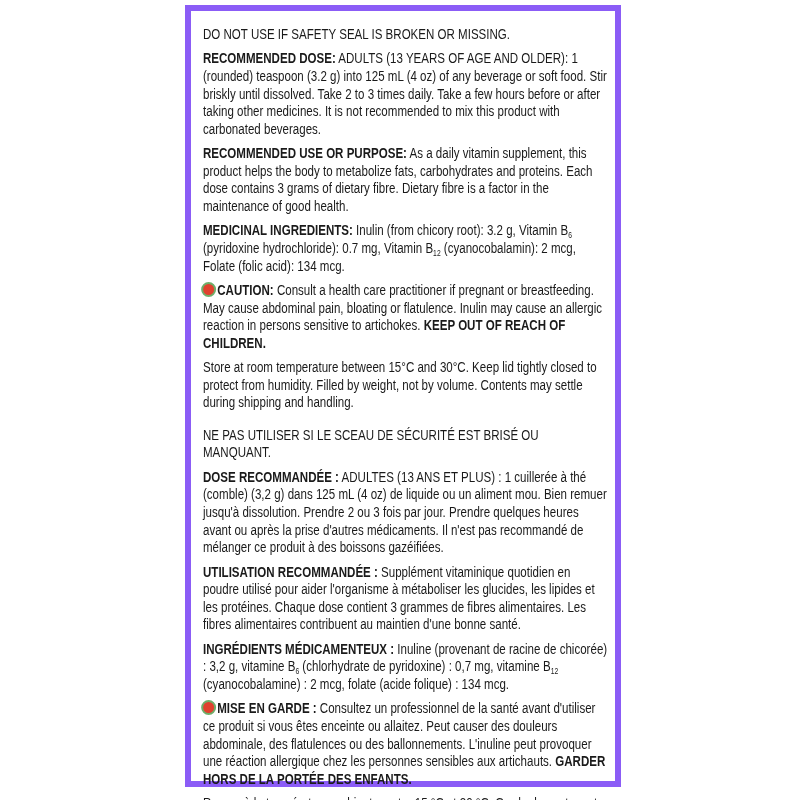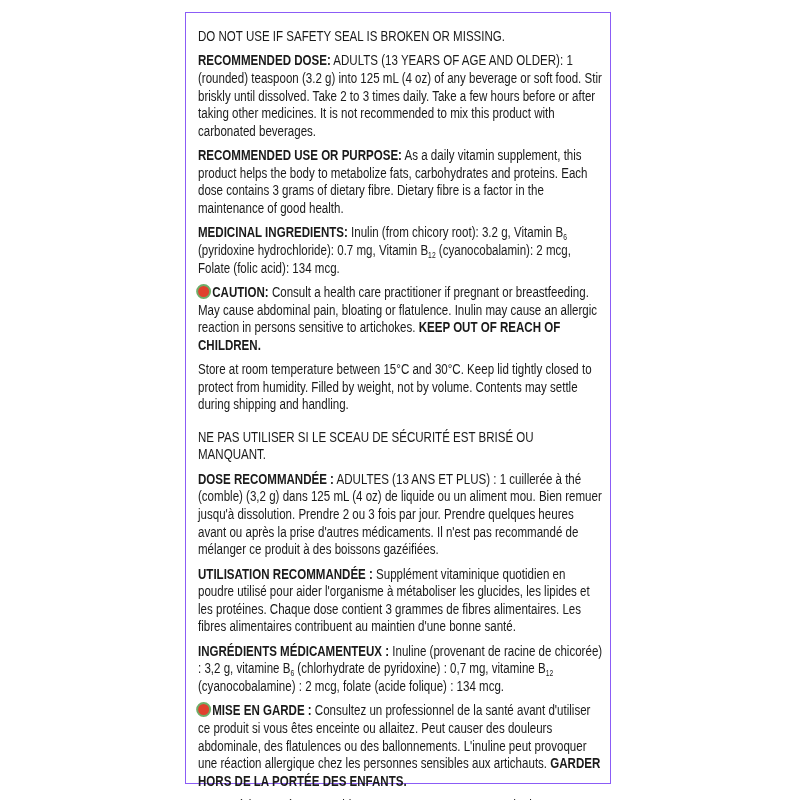--- a/index.html
+++ b/index.html
@@ -1,21 +1,21 @@
 <!DOCTYPE html>
 <html><head>
   <meta charset="utf-8">
   <style>
     html, body { margin: 0; padding: 0; background: #ffffff; }
     body { width: 800px; height: 800px; position: relative; overflow: hidden; }
     .label-box {
       position: absolute;
-      left: 185px; top: 12px;
+      left: 185px; top: 5px;
       width: 424px; height: 770px;
-      border: 1px solid #8b5cf6;
+      border: 6px solid #8b5cf6;
       box-sizing: content-box;
     }
     .label-inner {
       position: absolute;
       left: 12px; top: 14px;
       width: 540px;
       transform: scaleX(0.75);
       transform-origin: 0 0;
       font-family: "Liberation Sans", sans-serif;
       font-size: 15.4px;

